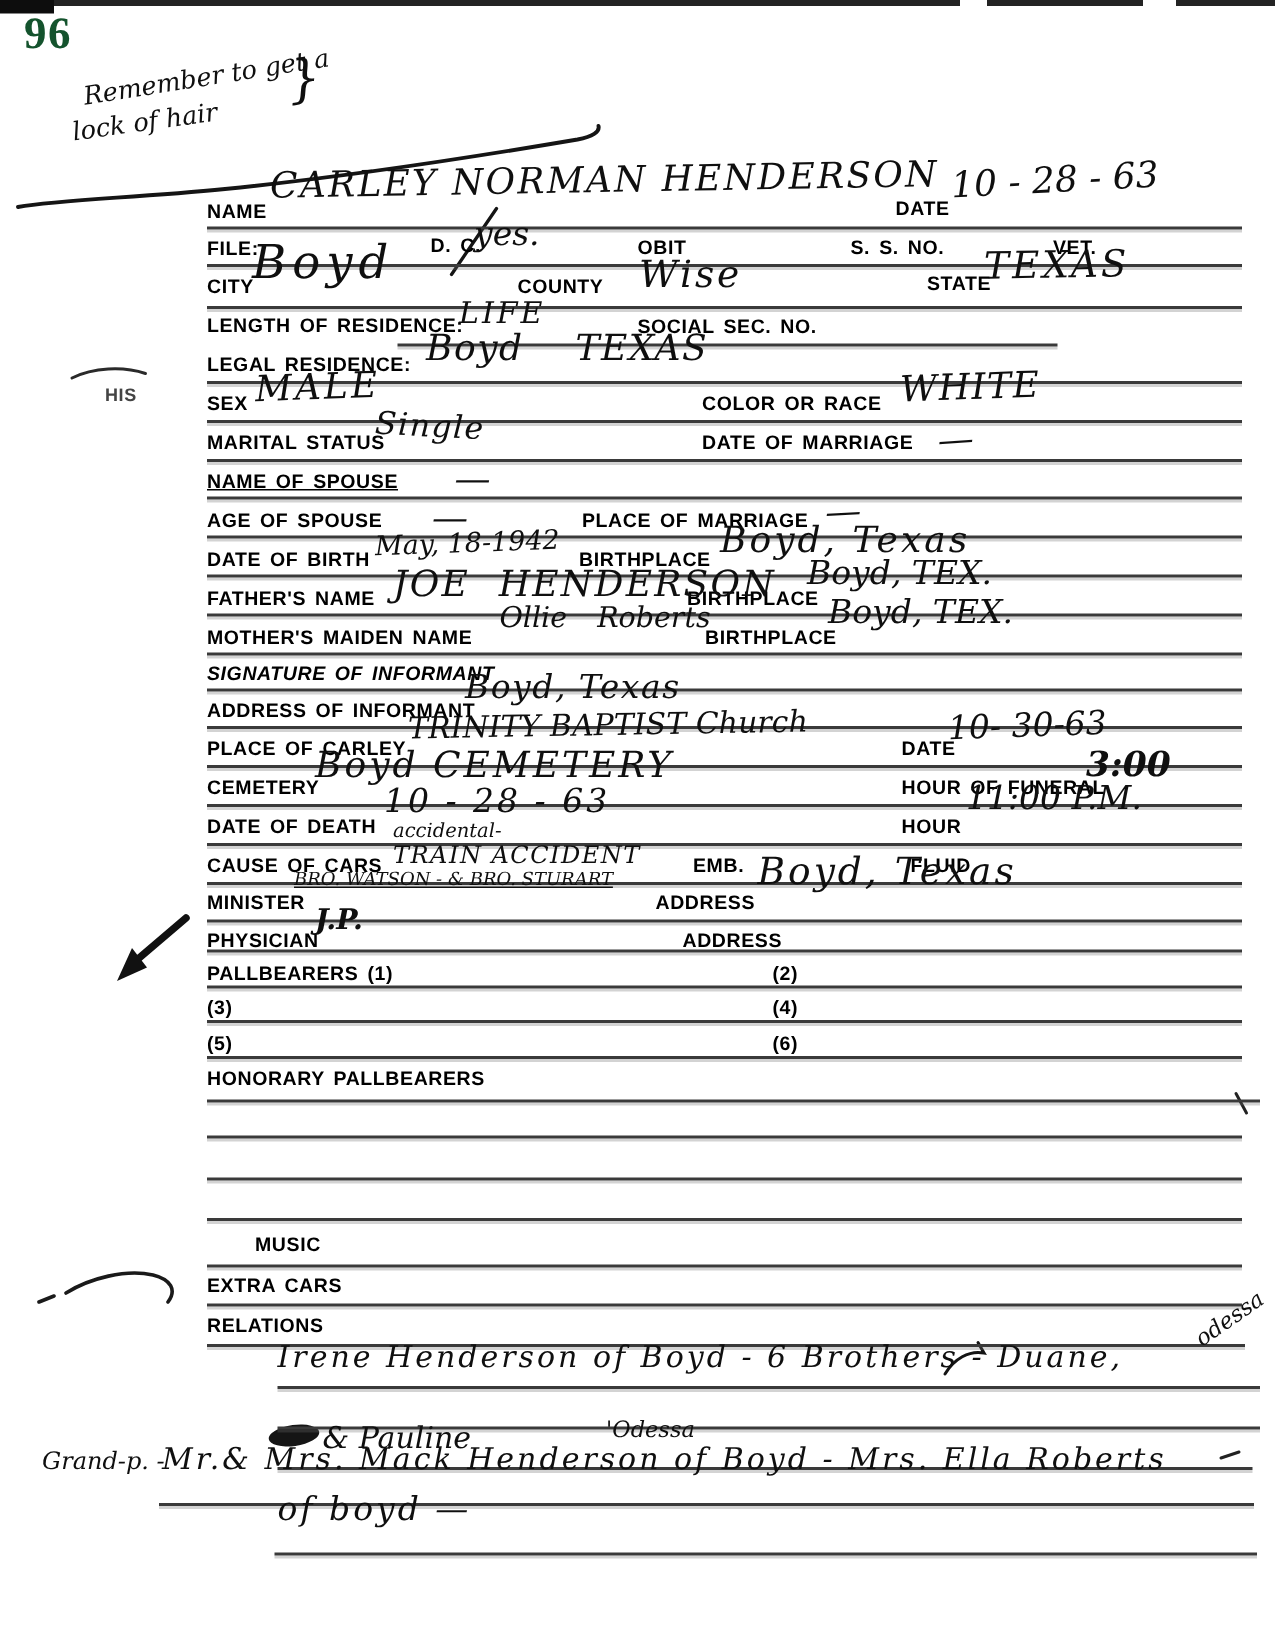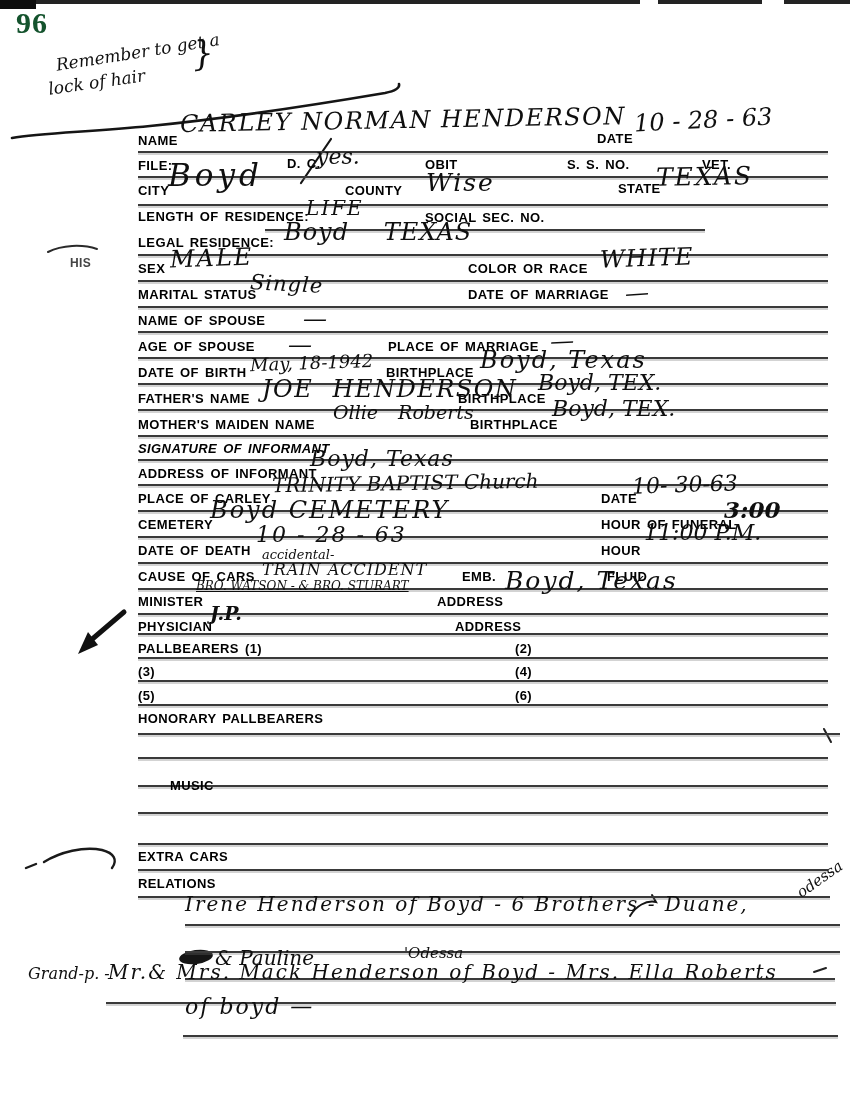--- a/index.html
+++ b/index.html
@@ -107,21 +107,21 @@
   <span class="lbl" style="left:138px;top:183px;">CITY</span>
   <span class="lbl" style="left:345px;top:183px;">COUNTY</span>
   <span class="lbl" style="left:618px;top:181px;">STATE</span>
   <span class="lbl" style="left:138px;top:209px;">LENGTH OF RESIDENCE:</span>
   <span class="lbl" style="left:425px;top:210px;">SOCIAL SEC. NO.</span>
   <span class="lbl" style="left:138px;top:235px;">LEGAL RESIDENCE:</span>
   <span class="lbl" style="left:138px;top:261px;">SEX</span>
   <span class="lbl" style="left:468px;top:261px;">COLOR OR RACE</span>
   <span class="lbl" style="left:138px;top:287px;">MARITAL STATUS</span>
   <span class="lbl" style="left:468px;top:287px;">DATE OF MARRIAGE</span>
-  <span class="lbl" style="left:138px;top:313px;">NAME OF SPOUSE</span>
+  <span class="lbl" style="left:138px;top:313px;text-decoration:underline;">NAME OF SPOUSE</span>
   <span class="lbl" style="left:138px;top:339px;">AGE OF SPOUSE</span>
   <span class="lbl" style="left:388px;top:339px;">PLACE OF MARRIAGE</span>
   <span class="lbl" style="left:138px;top:365px;">DATE OF BIRTH</span>
   <span class="lbl" style="left:386px;top:365px;">BIRTHPLACE</span>
   <span class="lbl" style="left:138px;top:391px;">FATHER'S NAME</span>
   <span class="lbl" style="left:458px;top:391px;">BIRTHPLACE</span>
   <span class="lbl" style="left:138px;top:417px;">MOTHER'S MAIDEN NAME</span>
   <span class="lbl" style="left:470px;top:417px;">BIRTHPLACE</span>
   <span class="lbl" style="left:138px;top:441px;font-style:italic;">SIGNATURE OF INFORMANT</span>
   <span class="lbl" style="left:138px;top:466px;">ADDRESS OF INFORMANT</span>
@@ -138,21 +138,21 @@
   <span class="lbl" style="left:437px;top:594px;">ADDRESS</span>
   <span class="lbl" style="left:138px;top:619px;">PHYSICIAN</span>
   <span class="lbl" style="left:455px;top:619px;">ADDRESS</span>
   <span class="lbl" style="left:138px;top:641px;">PALLBEARERS (1)</span>
   <span class="lbl" style="left:515px;top:641px;">(2)</span>
   <span class="lbl" style="left:138px;top:664px;">(3)</span>
   <span class="lbl" style="left:515px;top:664px;">(4)</span>
   <span class="lbl" style="left:138px;top:688px;">(5)</span>
   <span class="lbl" style="left:515px;top:688px;">(6)</span>
   <span class="lbl" style="left:138px;top:711px;">HONORARY PALLBEARERS</span>
-  <span class="lbl" style="left:138px;top:778px;padding-left:32px;">MUSIC</span>
+  <span class="lbl" style="left:138px;top:822px;padding-left:32px;">MUSIC</span>
   <span class="lbl" style="left:138px;top:849px;">EXTRA CARS</span>
   <span class="lbl" style="left:138px;top:876px;">RELATIONS</span>
 
   <span class="hw" style="left:180px;top:108px;font-size:24px;letter-spacing:1.5px;transform:rotate(-1deg);">CARLEY NORMAN HENDERSON</span>
   <span class="hw" style="left:634px;top:108px;font-size:24px;transform:rotate(-3deg);">10 - 28 - 63</span>
   <span class="hw" style="left:316px;top:146px;font-size:22px;">yes.</span>
   <span class="hw" style="left:168px;top:160px;font-size:31px;letter-spacing:4px;">Boyd</span>
   <span class="hw" style="left:426px;top:170px;font-size:25px;letter-spacing:2px;">Wise</span>
   <span class="hw" style="left:656px;top:164px;font-size:25px;letter-spacing:2px;transform:rotate(-1deg);">TEXAS</span>
   <span class="hw" style="left:306px;top:198px;font-size:20px;letter-spacing:2px;">LIFE</span>

